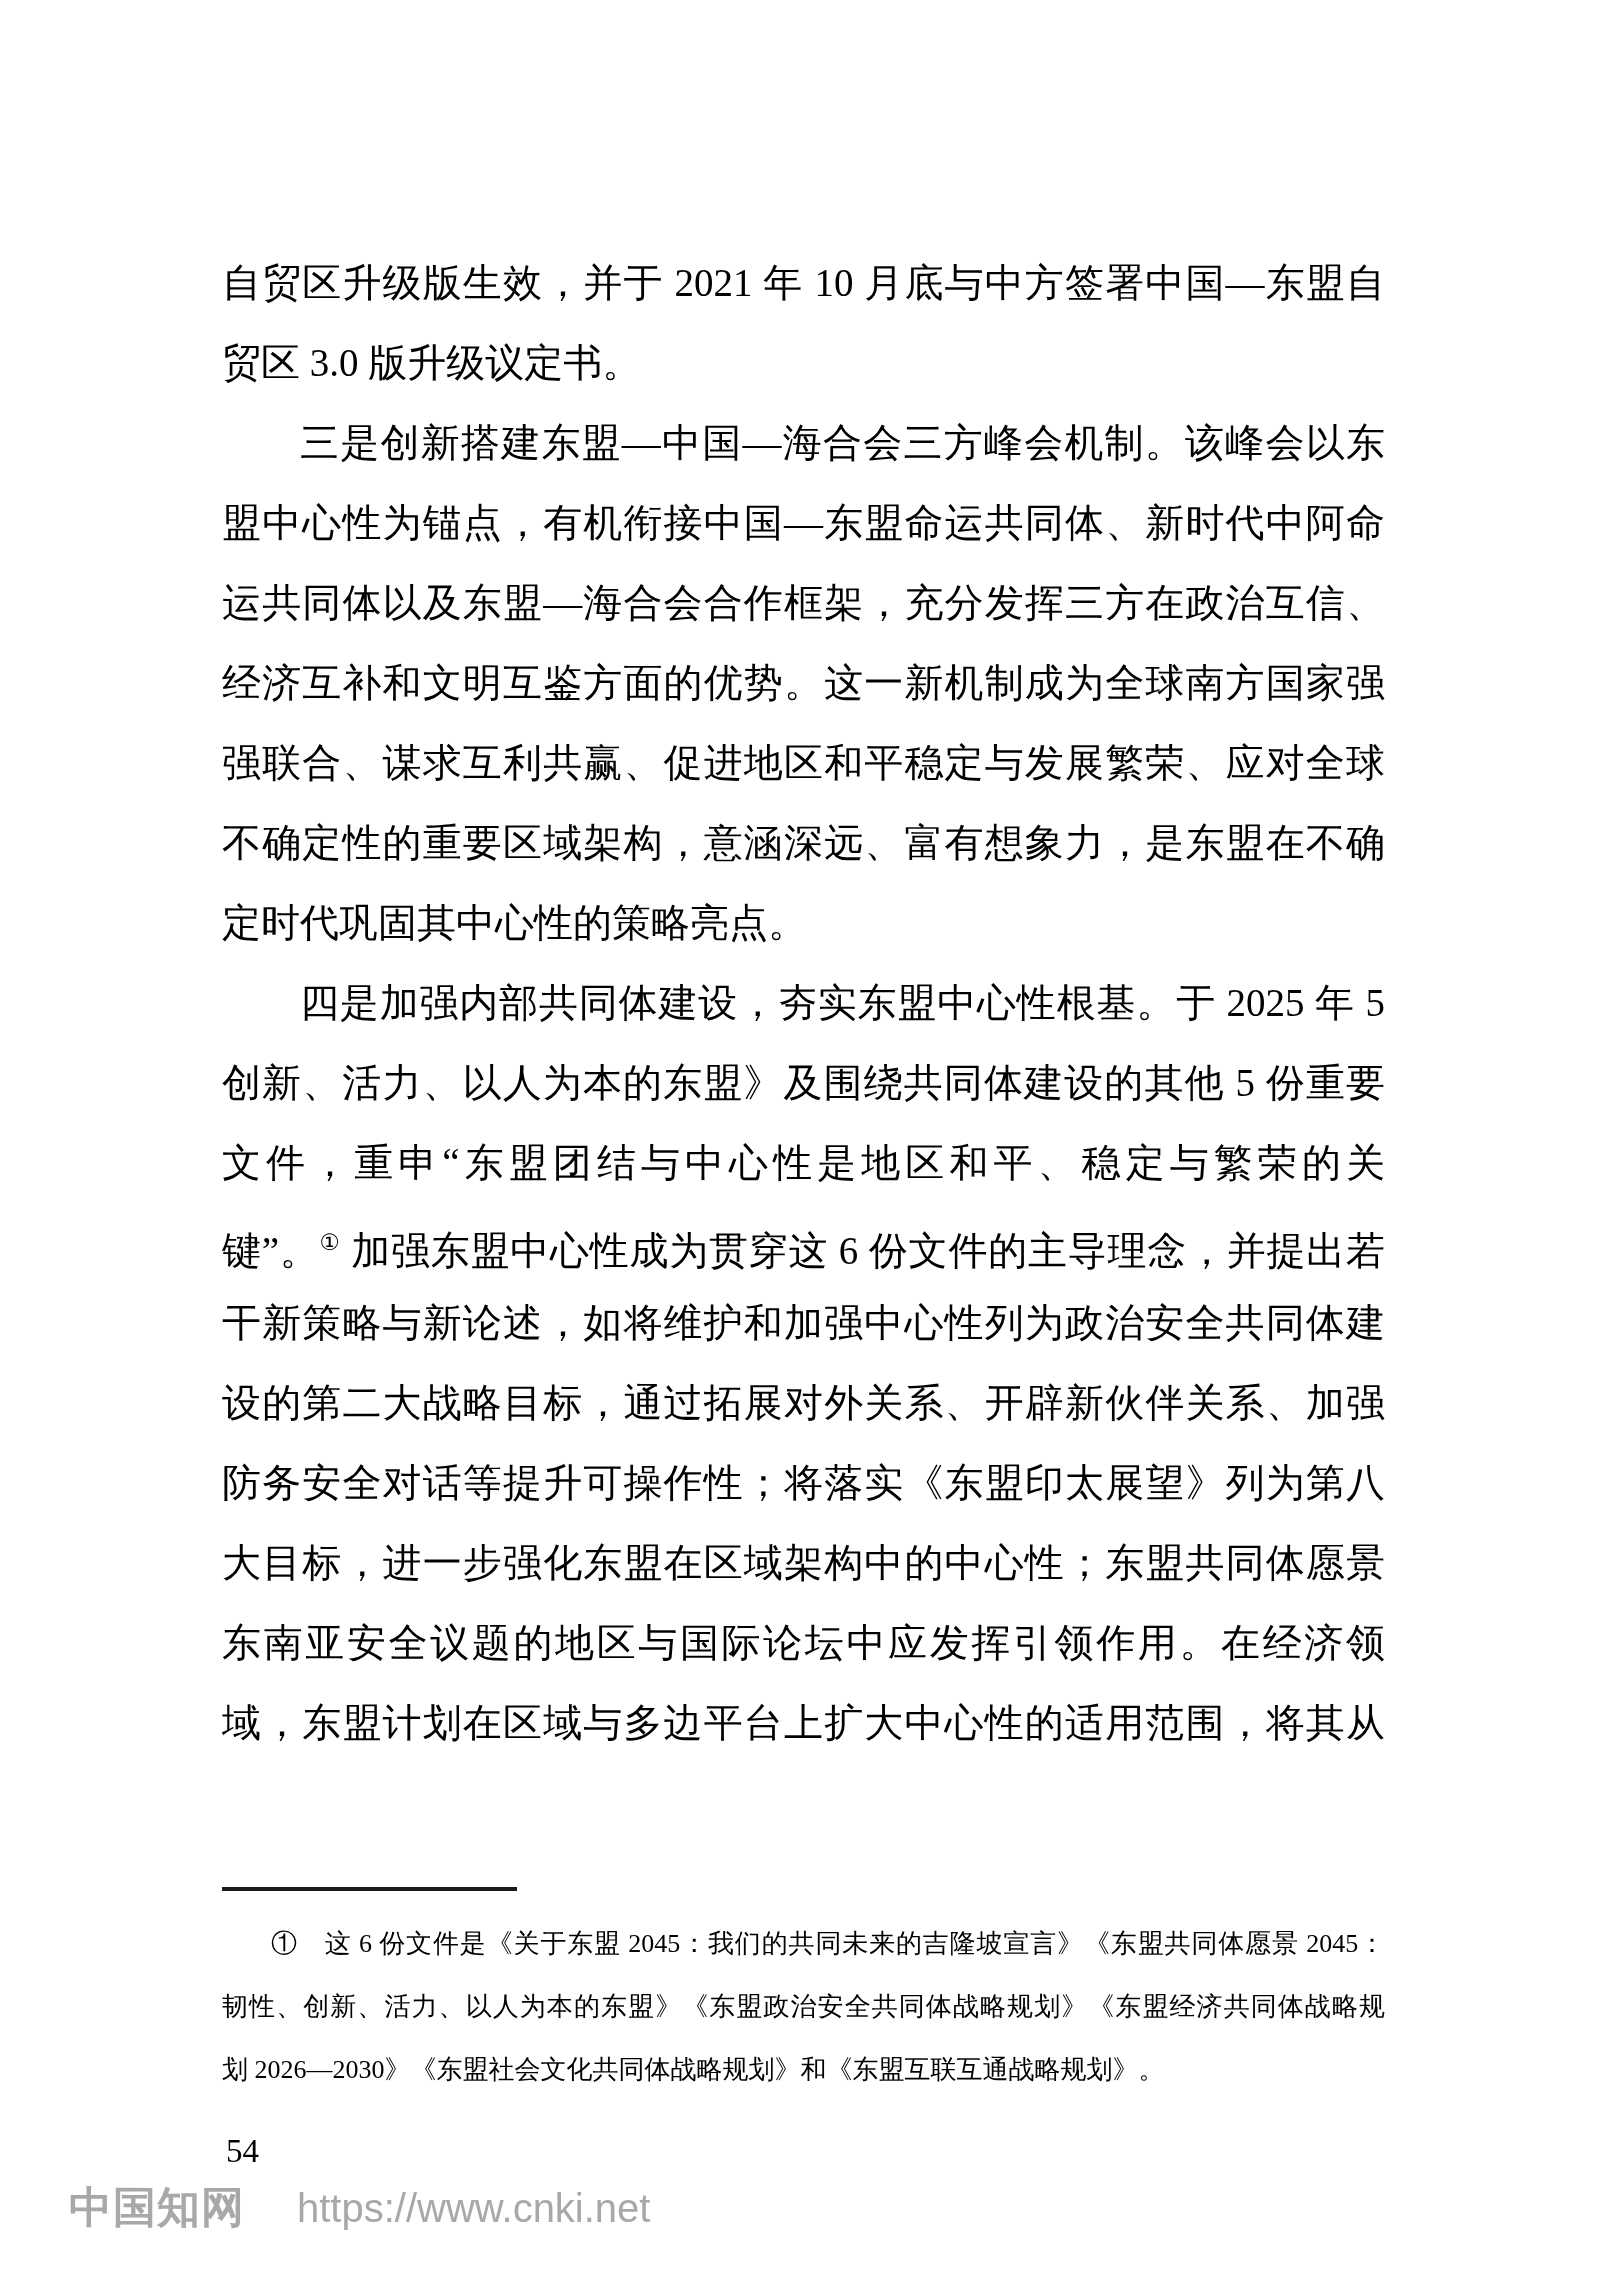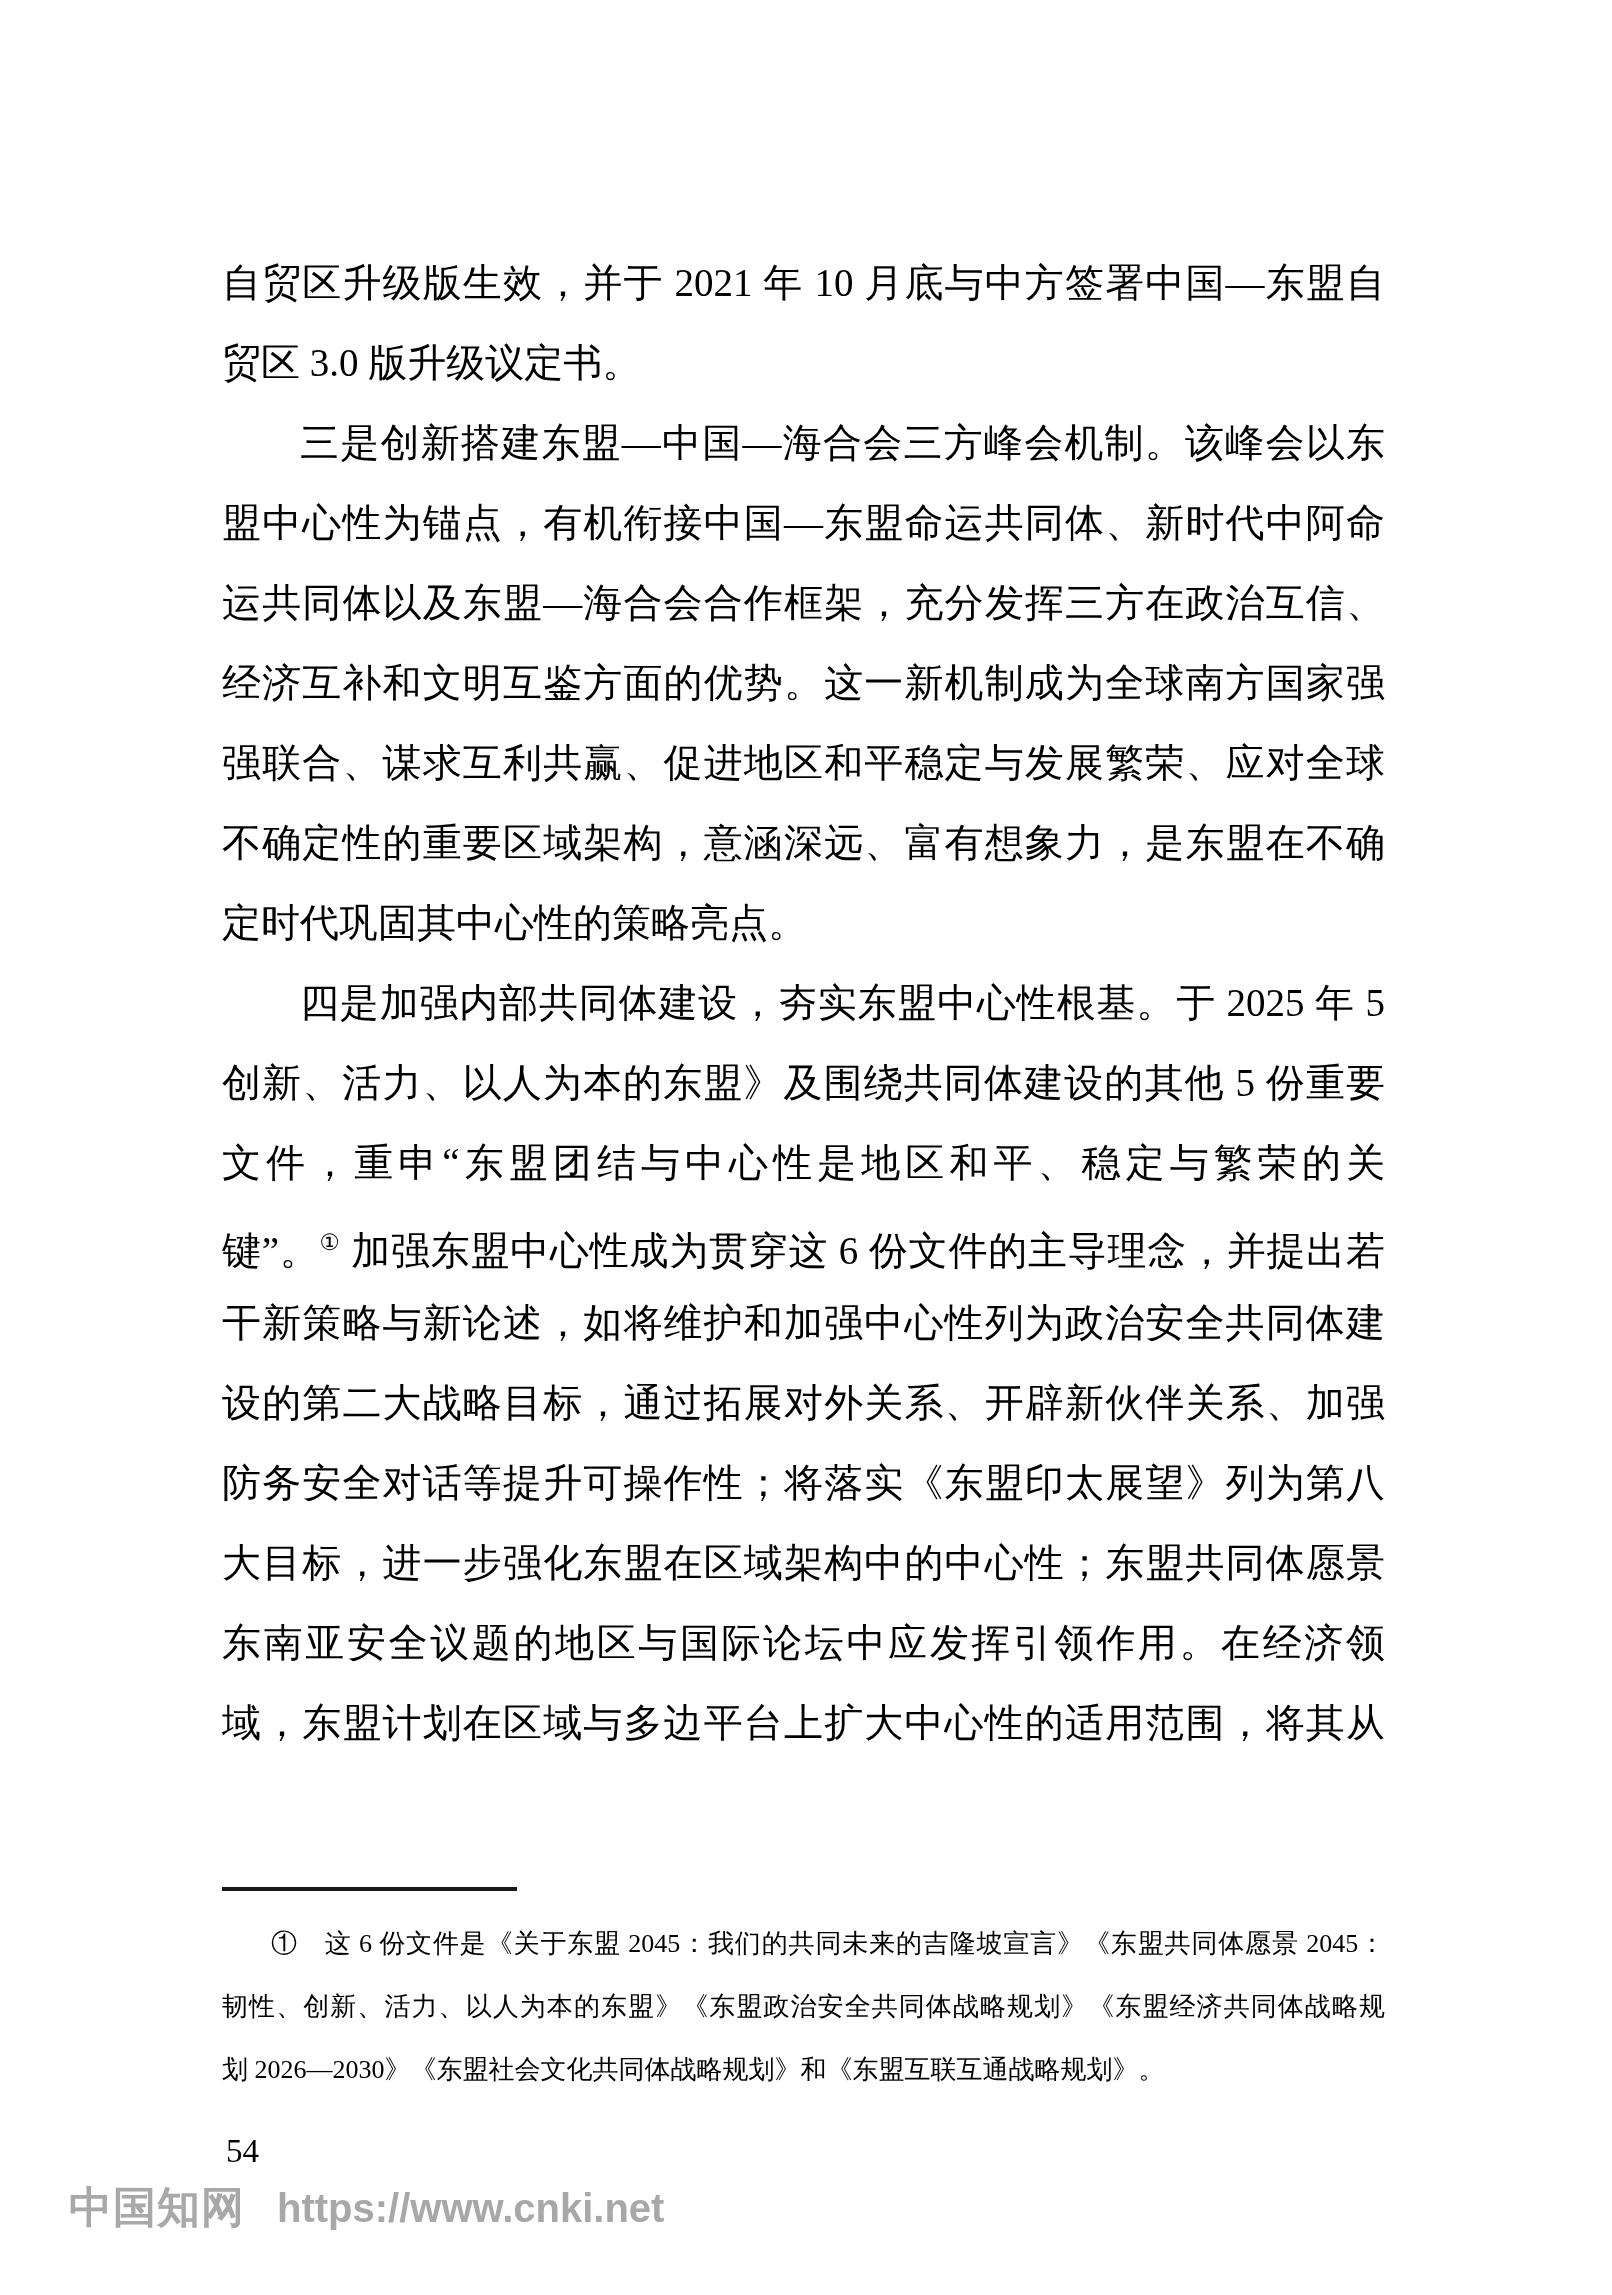--- a/index.html
+++ b/index.html
@@ -61,34 +61,34 @@
     top: 2133px;
     font-size: 33px;
     line-height: 37px;
   }
   .watermark {
     position: absolute;
     left: 69px;
     top: 2181px;
     display: flex;
     align-items: baseline;
-    gap: 32px;
+    gap: 52px;
     color: #a8a8a8;
     font-family: "Liberation Sans", "DejaVu Sans", sans-serif;
   }
   .wm-brand {
     font-size: 43px;
     line-height: 52px;
     font-weight: 600;
     letter-spacing: 1px;
   }
   .wm-url {
     font-size: 40px;
     line-height: 52px;
-    font-weight: 700;
+    font-weight: 400;
   }
 </style>
 </head>
 <body>
 
 <div class="page">
 
   <div class="body-text">
       <div class="bline justify">自贸区升级版生效，并于 2021 年 10 月底与中方签署中国—东盟自</div>
       <div class="bline left">贸区 3.0 版升级议定书。</div>

